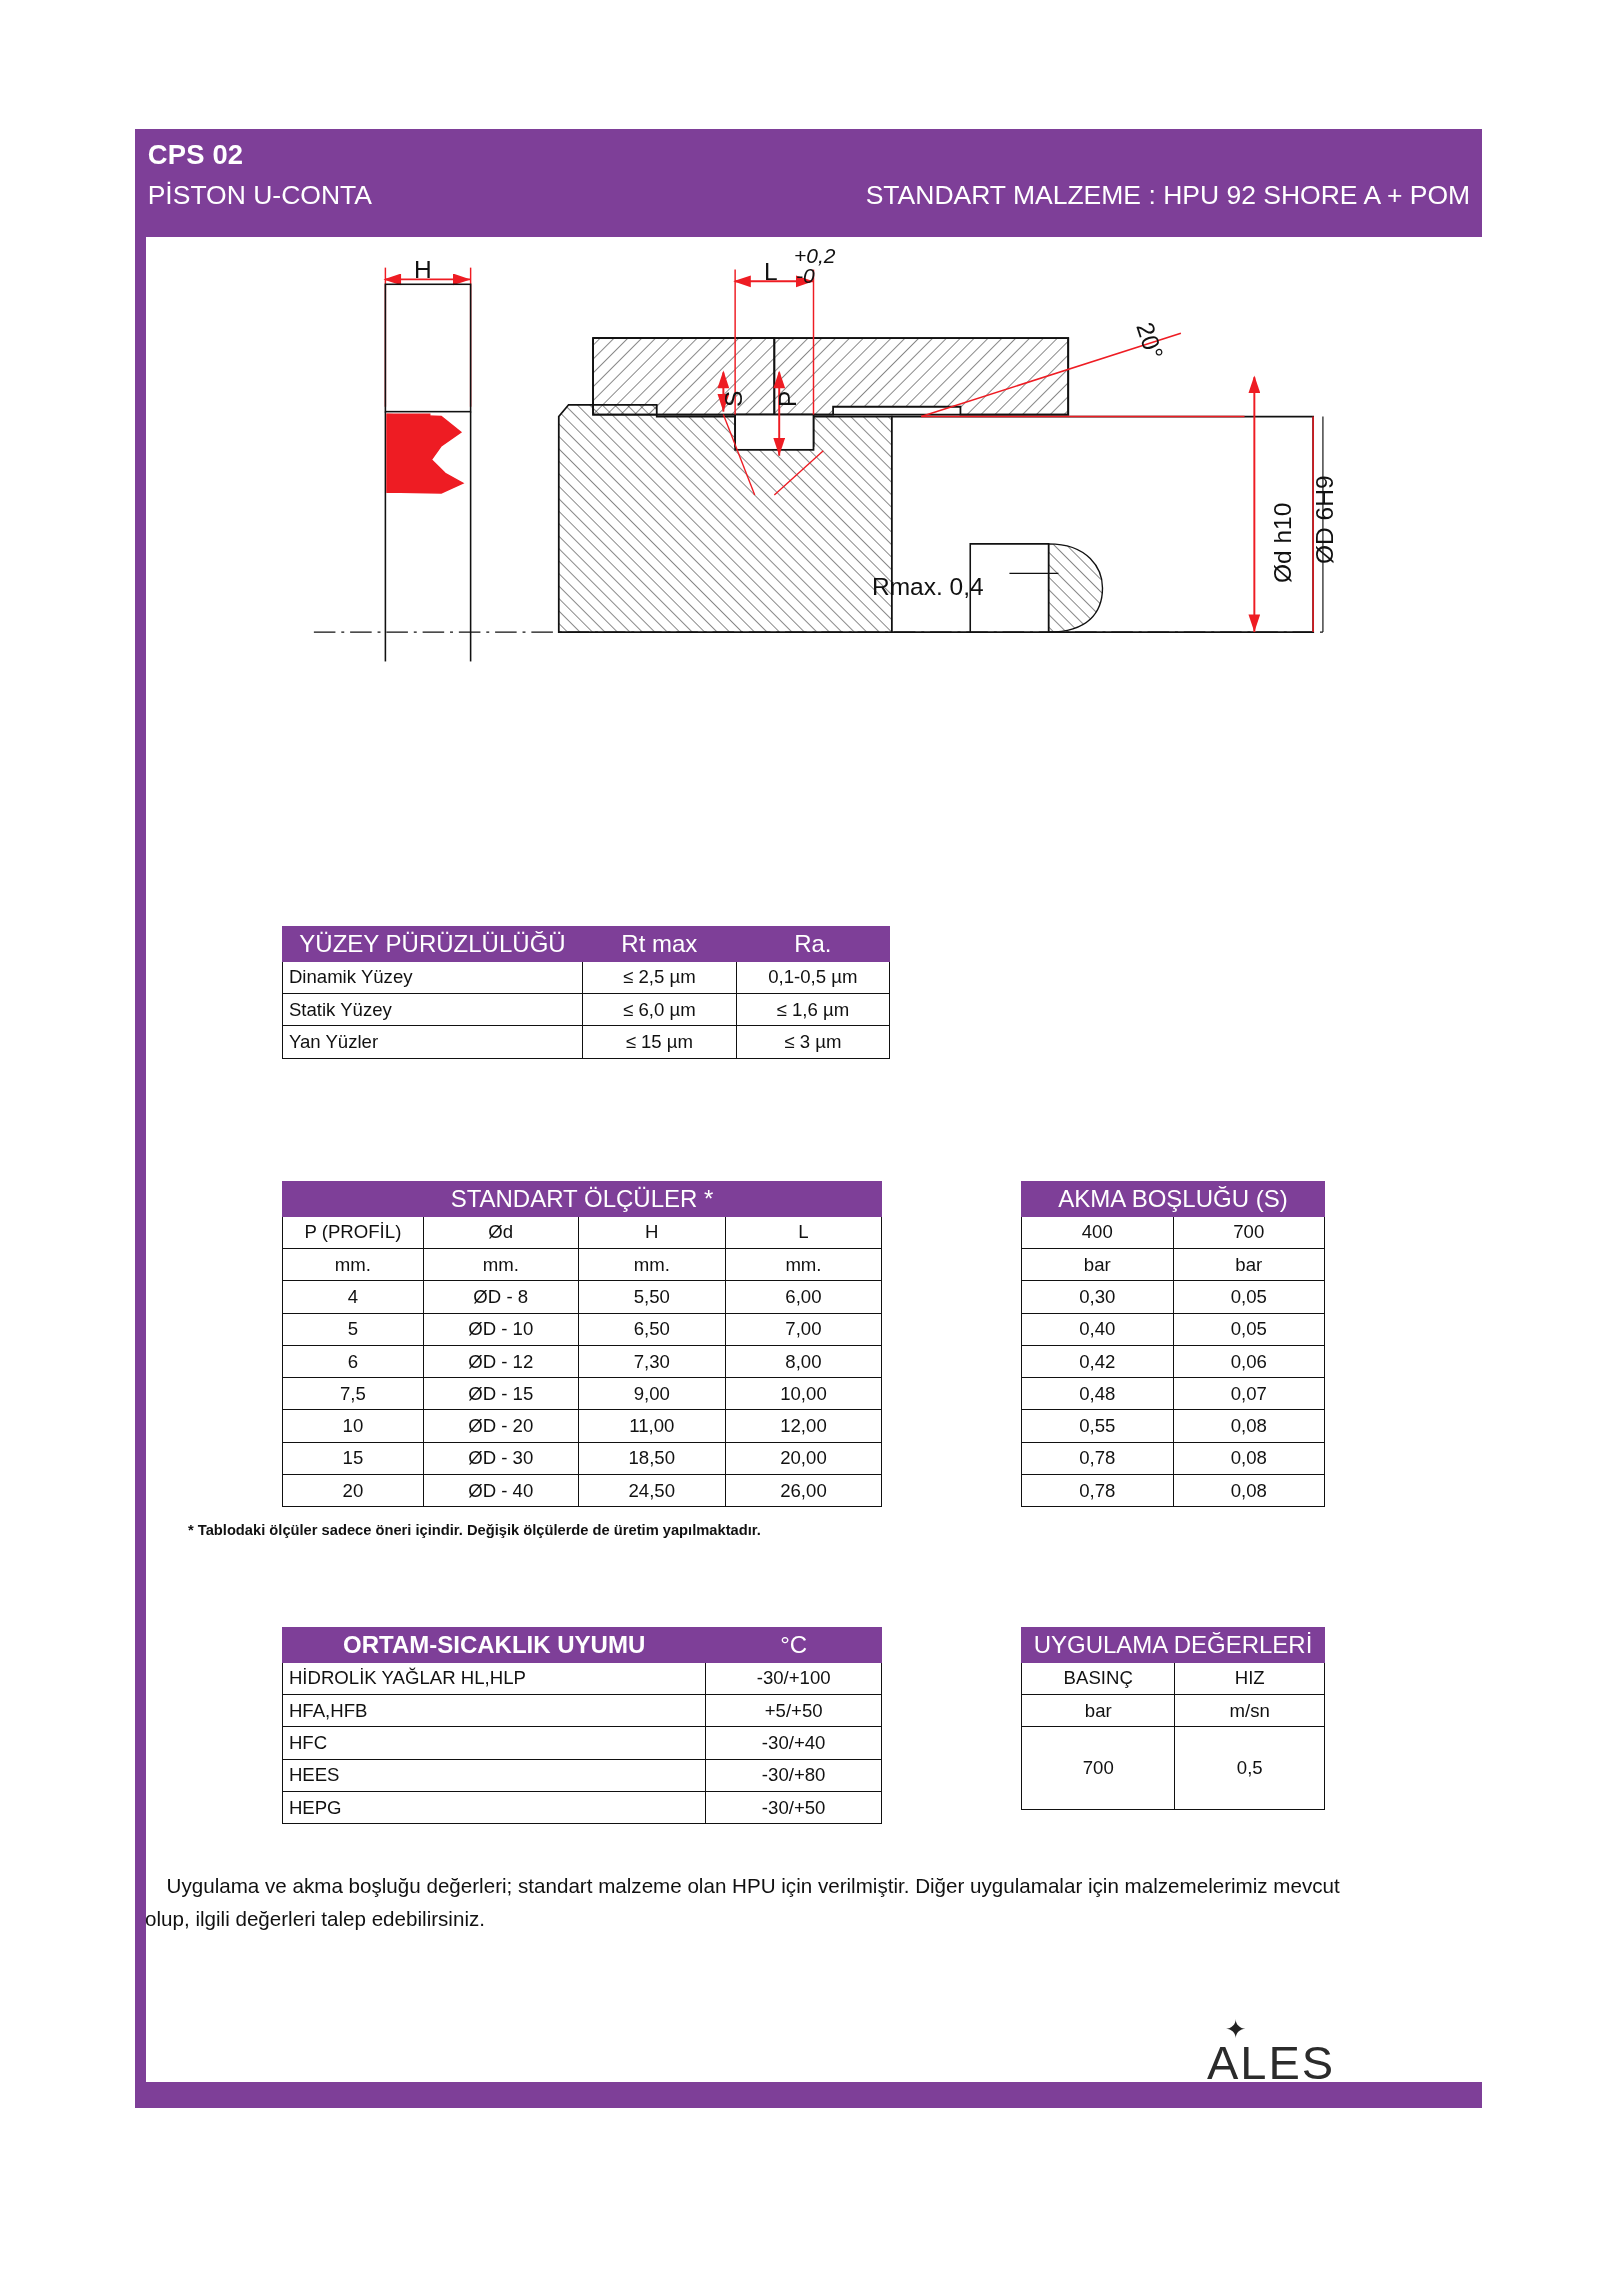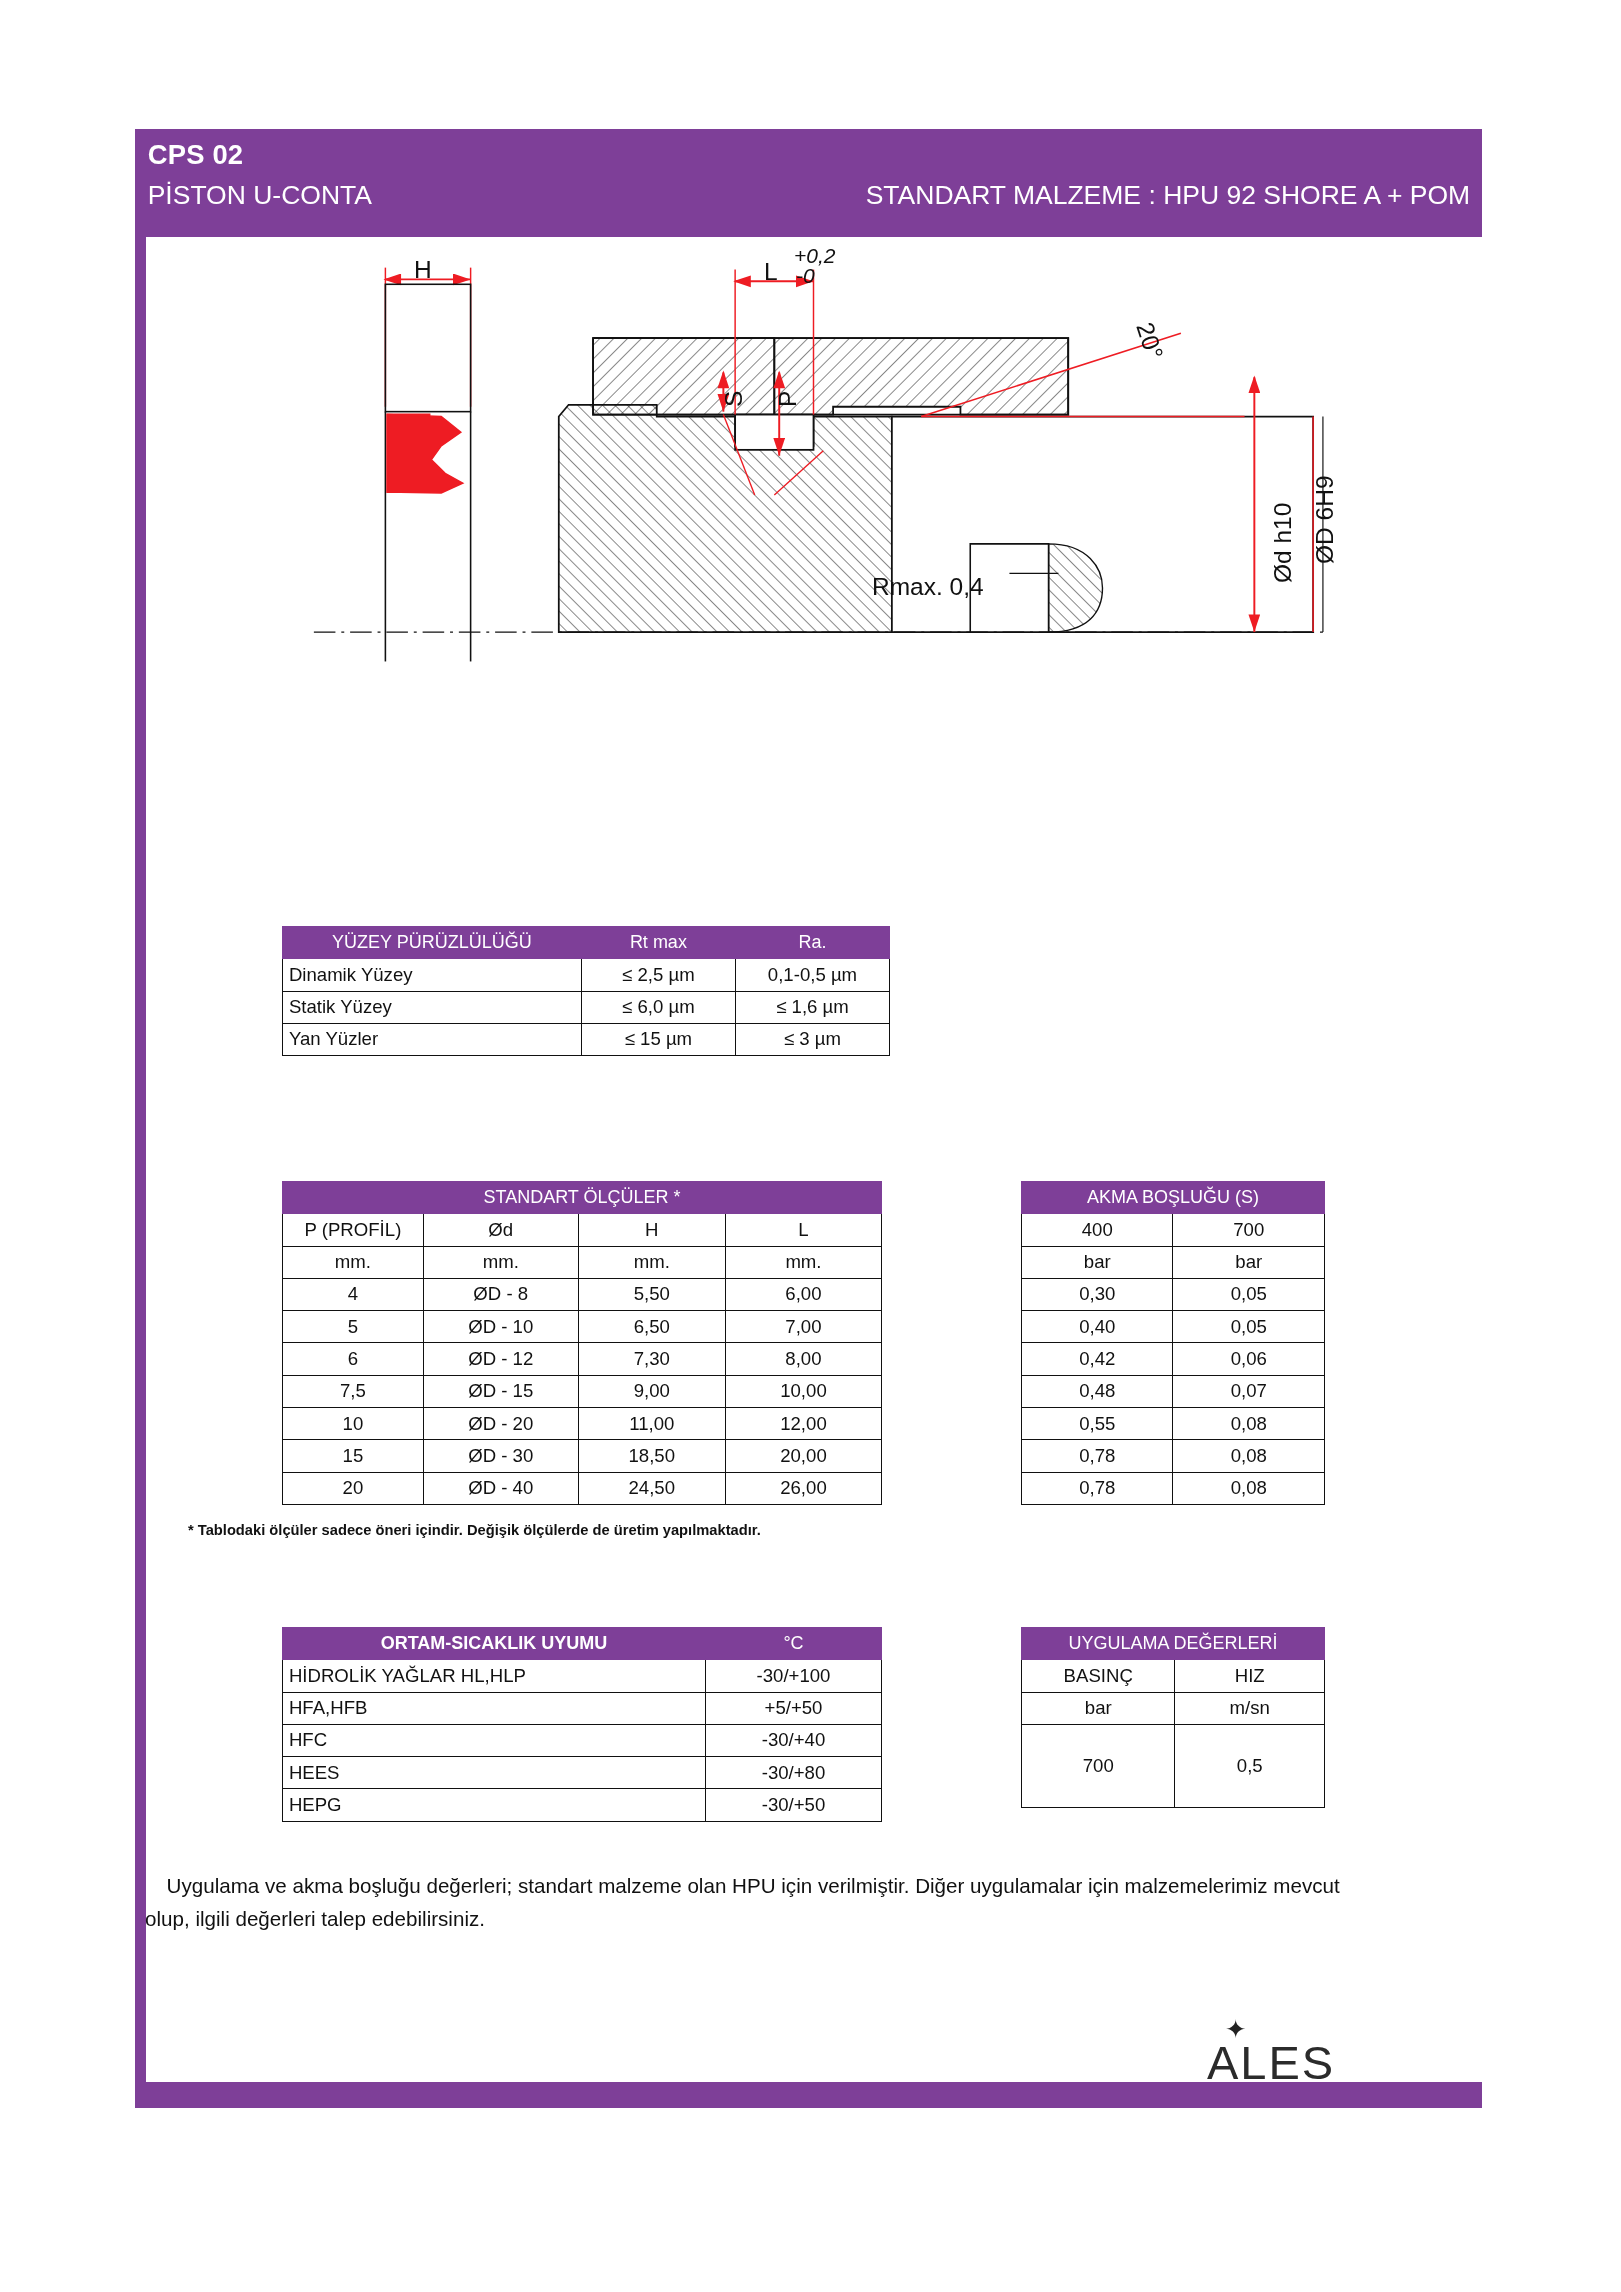--- a/index.html
+++ b/index.html
@@ -124,21 +124,21 @@
     font-weight: normal;
     padding: 2.9px 5.9px;
     background: #fff;
     color: #111;
   }
   .hdr td, .hdr th {
     background: #7e3f98;
     color: #fff;
     text-align: center;
     border: 1px solid #7e3f98;
-    font-size: 18px;
+    font-size: 24px;
   }
   .c { text-align: center; }
   .l { text-align: left; }
 
   
   #roughness { left: 282px; top: 926px; width: 608px; }
   #roughness td { height: 25.5px; }
   #roughness .col1 { width: 294px; }
   #roughness .col2 { width: 147px; }
   #roughness .col3 { width: 147px; }

